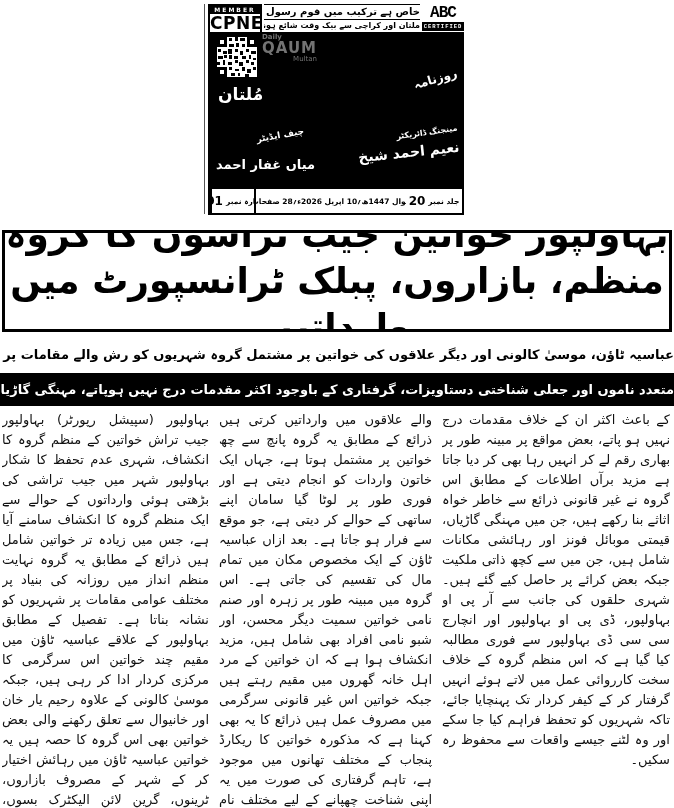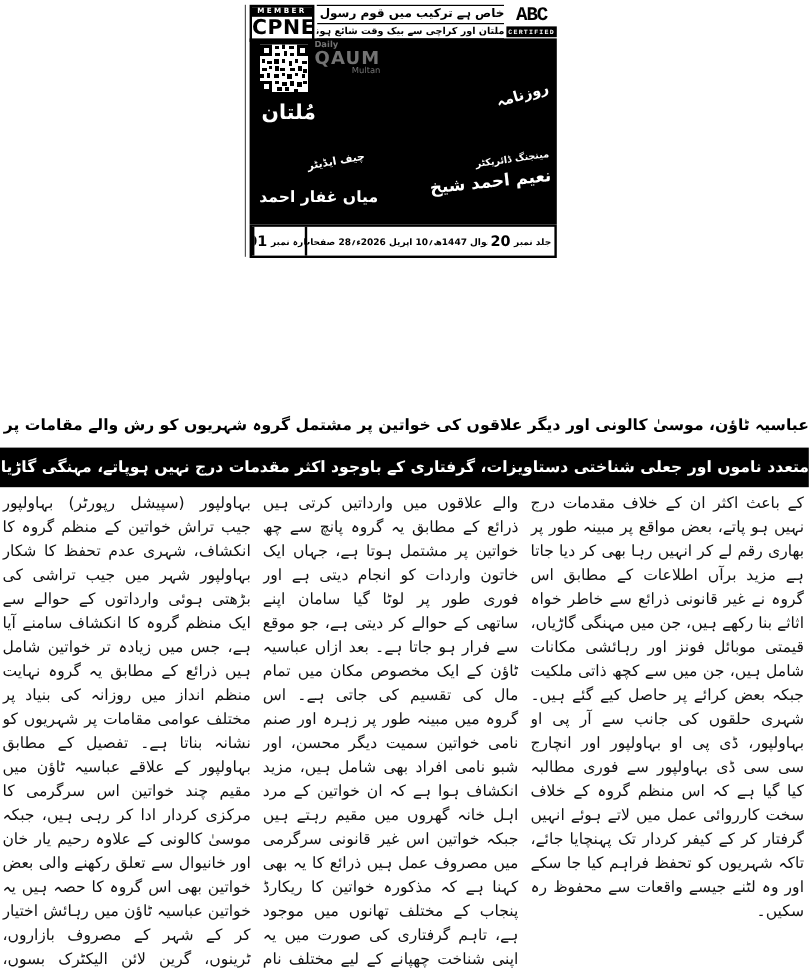--- a/index.html
+++ b/index.html
@@ -163,20 +163,23 @@
         <span class="date-num">20</span>
       </div>
       <div class="date-cell cell-mid">بدھ المبارک 21 شوال 1447ھ؍10 اپریل 2026ء؍28 صفحات 8 قیمت 30 روپے</div>
       <div class="date-cell cell-vol">
         <span class="date-label">شمارہ نمبر</span>
         <span class="date-num">101</span>
       </div>
     </div>
   </div>
 
+  <div class="headline-box">
+    <span>بہاولپور خواتین جیب تراشوں کا گروہ منظم، بازاروں، پبلک ٹرانسپورٹ میں وارداتیں</span>
+  </div>
 
   <div class="subhead1">عباسیہ ٹاؤن، موسیٰ کالونی اور دیگر علاقوں کی خواتین پر مشتمل گروہ شہریوں کو رش والے مقامات پر نشانہ بنانے لگا، مخصوص مکان میں سامان تقسیم</div>
   <div class="subhead2">متعدد ناموں اور جعلی شناختی دستاویزات، گرفتاری کے باوجود اکثر مقدمات درج نہیں ہوپاتے، مہنگی گاڑیاں، موبائل فونز اور مکانات بنا لیے</div>
 
   <div class="body-cols">
     <div class="col col-1">بہاولپور (سپیشل رپورٹر) بہاولپور جیب تراش خواتین کے منظم گروہ کا انکشاف، شہری عدم تحفظ کا شکار بہاولپور شہر میں جیب تراشی کی بڑھتی ہوئی وارداتوں کے حوالے سے ایک منظم گروہ کا انکشاف سامنے آیا ہے، جس میں زیادہ تر خواتین شامل ہیں ذرائع کے مطابق یہ گروہ نہایت منظم انداز میں روزانہ کی بنیاد پر مختلف عوامی مقامات پر شہریوں کو نشانہ بناتا ہے۔ تفصیل کے مطابق بہاولپور کے علاقے عباسیہ ٹاؤن میں مقیم چند خواتین اس سرگرمی کا مرکزی کردار ادا کر رہی ہیں، جبکہ موسیٰ کالونی کے علاوہ رحیم یار خان اور خانیوال سے تعلق رکھنے والی بعض خواتین بھی اس گروہ کا حصہ ہیں یہ خواتین عباسیہ ٹاؤن میں رہائش اختیار کر کے شہر کے مصروف بازاروں، ٹرینوں، گرین لائن الیکٹرک بسوں، ہسپتالوں اور بے نظیر انکم سپورٹ پروگرام کی امدادی رقوم کی تقسیم کے مقامات سمیت دیگر رش</div>
     <div class="col col-2">والے علاقوں میں وارداتیں کرتی ہیں ذرائع کے مطابق یہ گروہ پانچ سے چھ خواتین پر مشتمل ہوتا ہے، جہاں ایک خاتون واردات کو انجام دیتی ہے اور فوری طور پر لوٹا گیا سامان اپنے ساتھی کے حوالے کر دیتی ہے، جو موقع سے فرار ہو جاتا ہے۔ بعد ازاں عباسیہ ٹاؤن کے ایک مخصوص مکان میں تمام مال کی تقسیم کی جاتی ہے۔ اس گروہ میں مبینہ طور پر زہرہ اور صنم نامی خواتین سمیت دیگر محسن، اور شبو نامی افراد بھی شامل ہیں، مزید انکشاف ہوا ہے کہ ان خواتین کے مرد اہل خانہ گھروں میں مقیم رہتے ہیں جبکہ خواتین اس غیر قانونی سرگرمی میں مصروف عمل ہیں ذرائع کا یہ بھی کہنا ہے کہ مذکورہ خواتین کا ریکارڈ پنجاب کے مختلف تھانوں میں موجود ہے، تاہم گرفتاری کی صورت میں یہ اپنی شناخت چھپانے کے لیے مختلف نام استعمال کرتی ہیں اور شناختی دستاویزات فراہم کرنے سے گریز کرتی ہیں، جس</div>
     <div class="col col-3">کے باعث اکثر ان کے خلاف مقدمات درج نہیں ہو پاتے، بعض مواقع پر مبینہ طور پر بھاری رقم لے کر انہیں رہا بھی کر دیا جاتا ہے مزید برآں اطلاعات کے مطابق اس گروہ نے غیر قانونی ذرائع سے خاطر خواہ اثاثے بنا رکھے ہیں، جن میں مہنگی گاڑیاں، قیمتی موبائل فونز اور رہائشی مکانات شامل ہیں، جن میں سے کچھ ذاتی ملکیت جبکہ بعض کرائے پر حاصل کیے گئے ہیں۔ شہری حلقوں کی جانب سے آر پی او بہاولپور، ڈی پی او بہاولپور اور انچارج سی سی ڈی بہاولپور سے فوری مطالبہ کیا گیا ہے کہ اس منظم گروہ کے خلاف سخت کارروائی عمل میں لاتے ہوئے انہیں گرفتار کر کے کیفر کردار تک پہنچایا جائے، تاکہ شہریوں کو تحفظ فراہم کیا جا سکے اور وہ لٹنے جیسے واقعات سے محفوظ رہ سکیں۔</div>
   </div>
 

